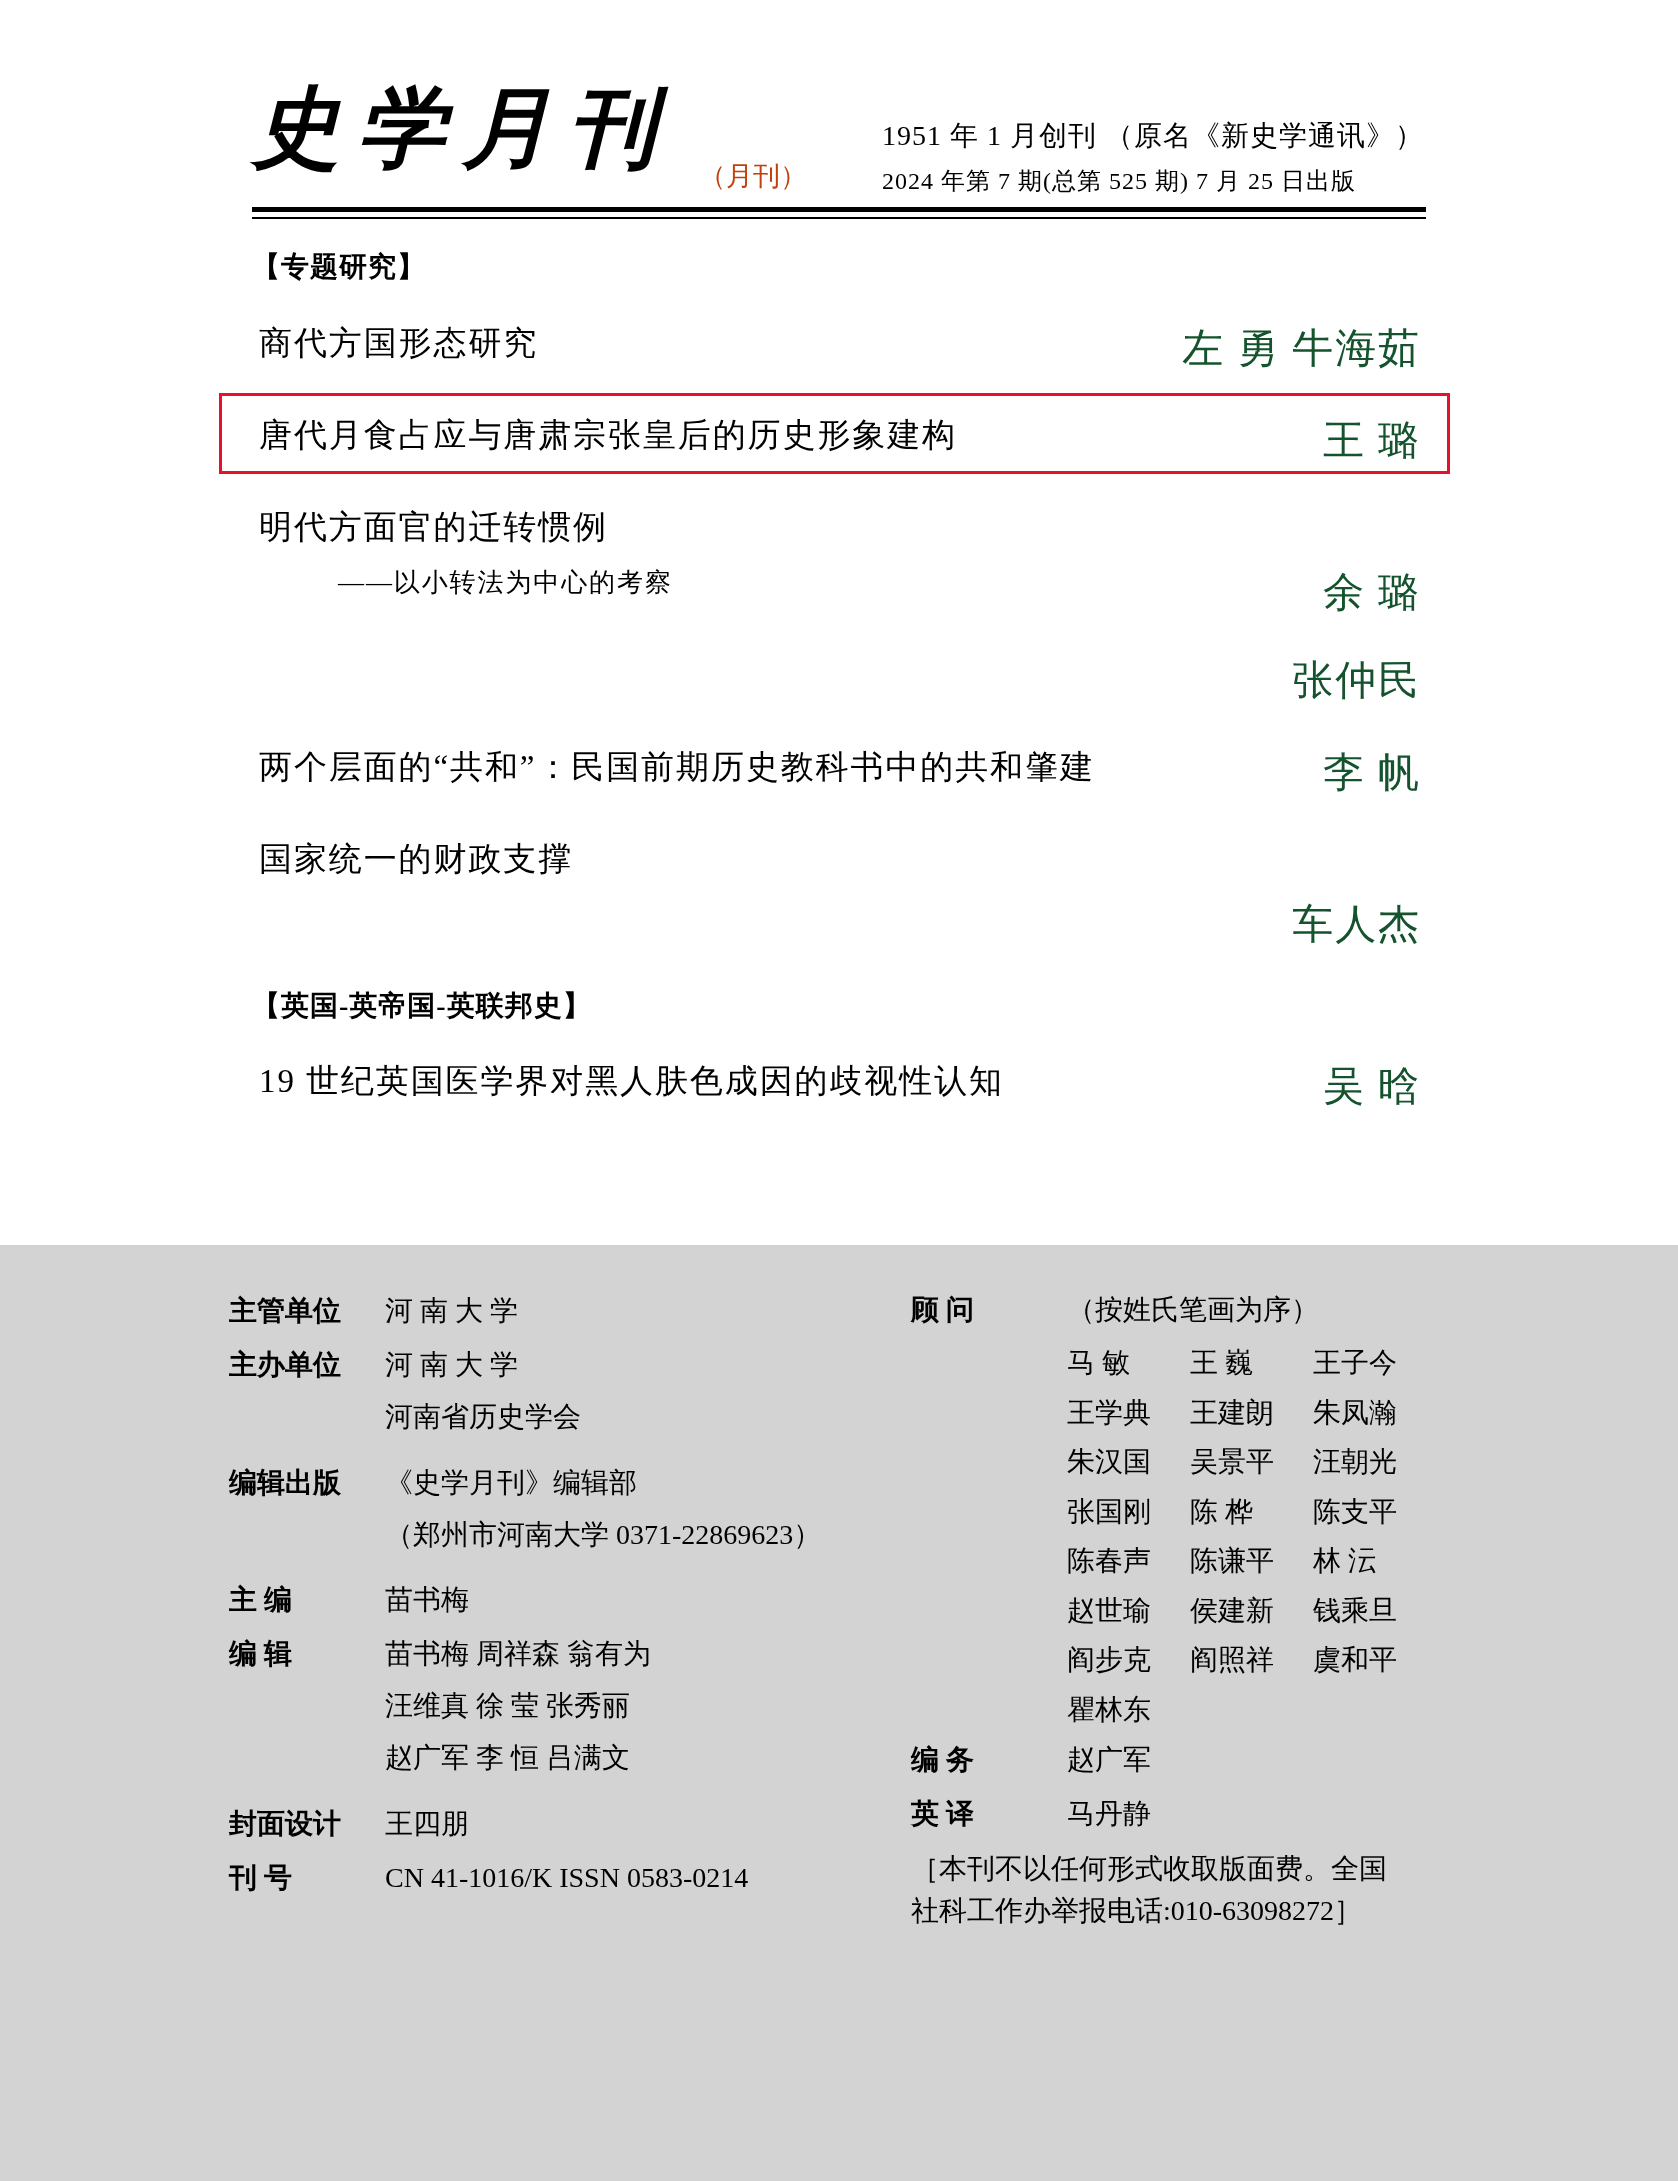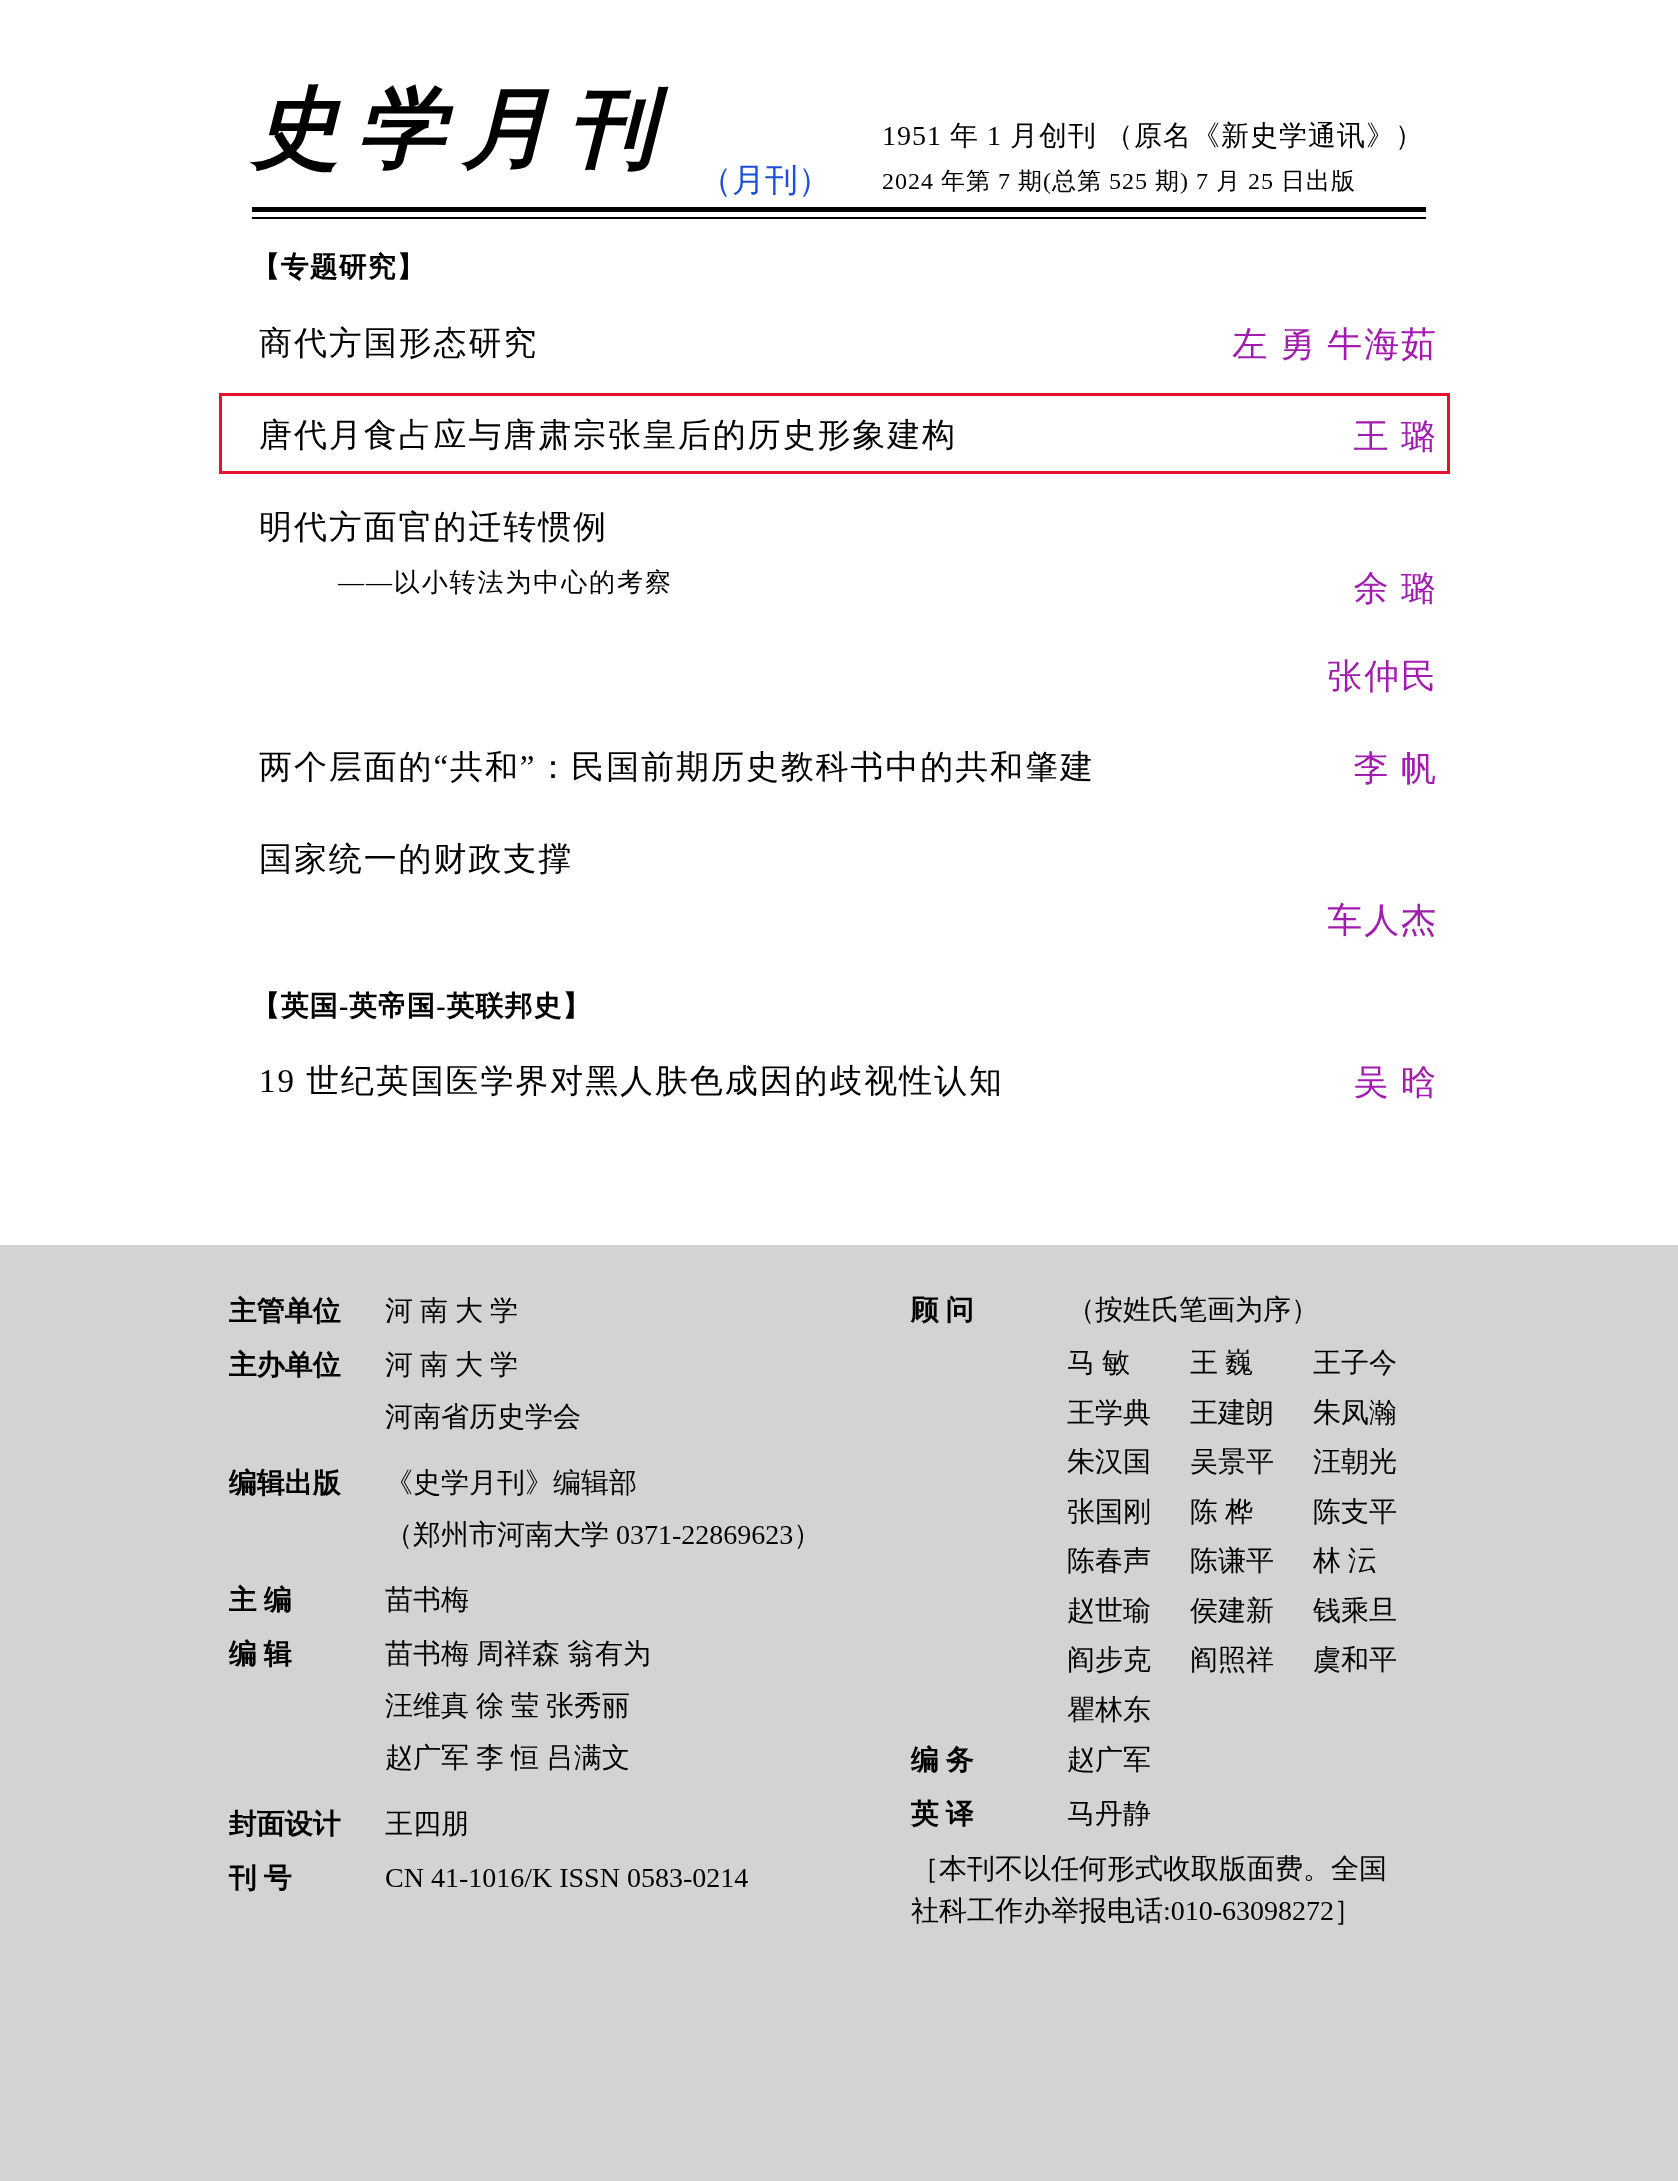--- a/index.html
+++ b/index.html
@@ -39,22 +39,22 @@
     font-weight: bold;
     font-style: italic;
     letter-spacing: 17.3px;
     color: #000;
     white-space: nowrap;
   }
   .journal-title-sub {
     position: absolute;
     left: 699px;
     top: 158px;
-    font-size: 33px;
-    color: #1d4ed8;
+    font-size: 27px;
+    color: #c2410c;
     white-space: nowrap;
   }
   .issue-line1 {
     position: absolute;
     left: 882px;
     top: 117px;
     font-size: 28px;
     color: #000;
     white-space: nowrap;
     letter-spacing: 1px;
@@ -120,25 +120,25 @@
     position: absolute;
     left: 338px;
     top: 85px;
     font-size: 26px;
     letter-spacing: 1.9px;
     color: #000;
     white-space: nowrap;
   }
   .entry-author {
     position: absolute;
-    right: 240px;
+    right: 257px;
     top: 25px;
-    font-size: 35px;
+    font-size: 41px;
     letter-spacing: 1.9px;
-    color: #a21caf;
+    color: #14532d;
     white-space: nowrap;
     text-align: right;
   }
   .entry-author.low {
     top: 85px;
   }
   .highlight-box {
     position: absolute;
     left: 219px;
     top: 5.8px;

